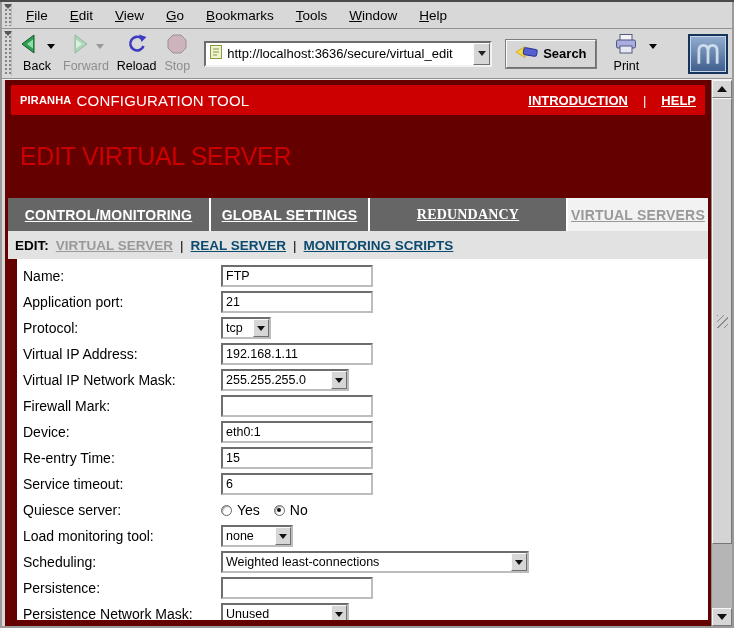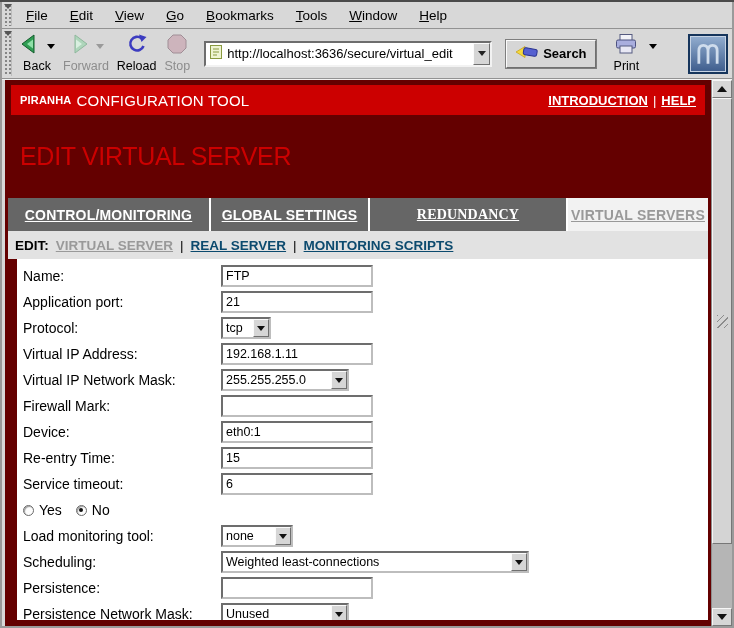--- a/index.html
+++ b/index.html
@@ -54,21 +54,21 @@
               box-shadow:inset 0 0 0 1px #c6d3e4; }
 
   
   .content { position:absolute; top:80px; left:5px; width:706px; height:546px;
              background:#640000; overflow:hidden; }
 
   .topbar { position:absolute; top:5px; left:6px; width:694px; height:30px;
             background:#cc0000; color:#fff; display:flex; align-items:center; padding:0 9px; }
   .brand-bold { font-weight:bold; font-size:11px; letter-spacing:0.2px; }
   .brand-rest { font-size:15px; margin-left:5px; letter-spacing:0.2px; }
-  .topbar-links { margin-left:auto; display:flex; align-items:center; gap:5px;
+  .topbar-links { margin-left:auto; display:flex; align-items:center; gap:15px;
                   font-size:13px; font-weight:bold; }
   .topbar-links a { color:#fff; text-decoration:underline; }
   .topbar-sep { color:#fff; text-decoration:none; font-weight:normal; }
 
   .page-title { position:absolute; top:62px; left:15px; font-size:25px; color:#cc0000;
                 letter-spacing:-0.3px; }
 
   .tabs { position:absolute; top:118px; left:3px; width:700px; height:33px;
           display:flex; background:#fff; }
   .tab { height:33px; background:#666666; color:#fff; display:flex; align-items:center;
@@ -330,20 +330,21 @@
         <span class="flabel">Re-entry Time:</span>
         <input class="tinput w-text" value="15" style="">
       </div>
 
       <div class="row">
         <span class="flabel">Service timeout:</span>
         <input class="tinput w-text" value="6" style="">
       </div>
 
       <div class="row">
+        <span class="flabel">Quiesce server:</span>
         <span class="radio-group">
           <span class="radio"></span>
           <span class="radio-label">Yes</span>
           <span class="radio checked"></span>
           <span class="radio-label">No</span>
         </span>
       </div>
 
       <div class="row">
         <span class="flabel">Load monitoring tool:</span>

